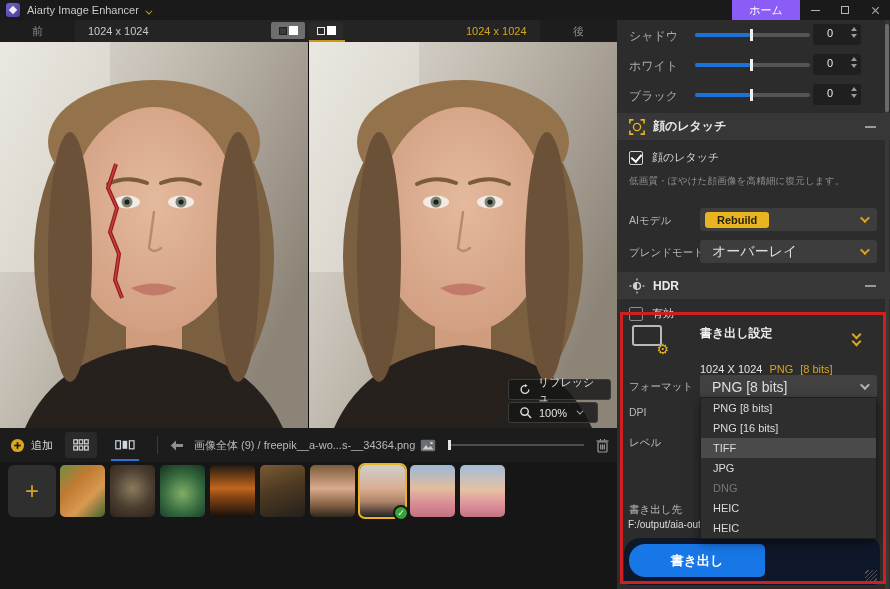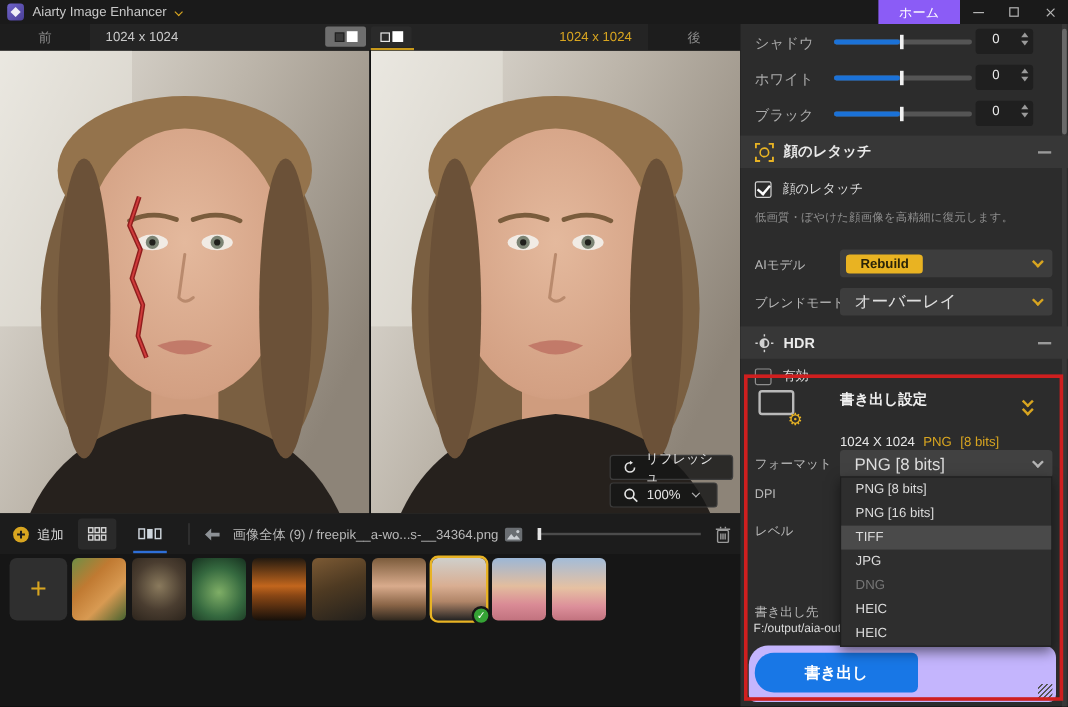--- a/index.html
+++ b/index.html
@@ -120,21 +120,21 @@
   .dbl-chev { position:absolute; left:236px; top:311px; display:flex; flex-direction:column; gap:0px; }
   .dbl-chev .chev { transform:rotate(45deg); width:7px; height:7px; border-width:2px; }
 
   .dropdown-list { position:absolute; left:83px; top:377px; width:177px; background:#2e2e2e; border:1px solid #1e1e1e; box-shadow:0 4px 10px rgba(0,0,0,.5); z-index:30; }
   .dd-item { height:20px; display:flex; align-items:center; padding-left:12px; color:#dcdcdc; font-size:11px; cursor:pointer; }
   .dd-item.hl { background:#4a4a4a; }
   .dd-item.dis { color:#777; }
 
   .dest-path { position:absolute; left:11px; top:499px; color:#dcdcdc; font-size:10px; }
 
-  .btn-shell { position:absolute; left:7px; top:518px; width:256px; height:47px; background:#c4b5fd; border-radius:16px 10px 6px 6px; z-index:20; }
+  .btn-shell { position:absolute; left:7px; top:518px; width:256px; height:47px; background:#0f172a; border-radius:16px 10px 6px 6px; z-index:20; }
   .btn-export { position:absolute; left:5px; top:6px; width:136px; height:33px; background:#1877e6; border-radius:16px 5px 5px 16px; color:#fff; font-size:13px; font-weight:bold; display:flex; align-items:center; justify-content:center; cursor:pointer; }
   .btn-batch { position:absolute; left:144px; top:6px; width:108px; height:33px; background:linear-gradient(100deg,#3a4ae4,#6b3ae0); border-radius:5px 16px 16px 5px; color:#fff; font-size:13px; font-weight:bold; display:flex; align-items:center; justify-content:center; cursor:pointer; }
   .resize-grip { position:absolute; right:3px; bottom:3px; width:12px; height:12px; background:repeating-linear-gradient(135deg,transparent 0 2px,#555 2px 3px); }
 
   .red-box { position:absolute; left:620px; top:312px; width:266px; height:272px; border:3px solid #cf1f1f; z-index:40; pointer-events:none; }
 </style>
 </head>
 <body>
 
 <svg width="0" height="0" style="position:absolute">

